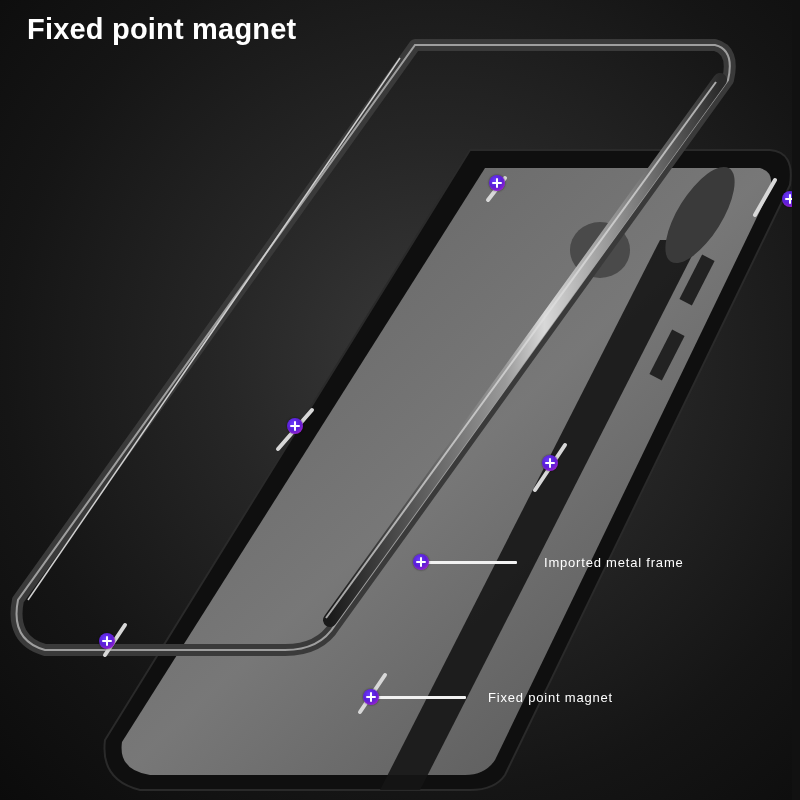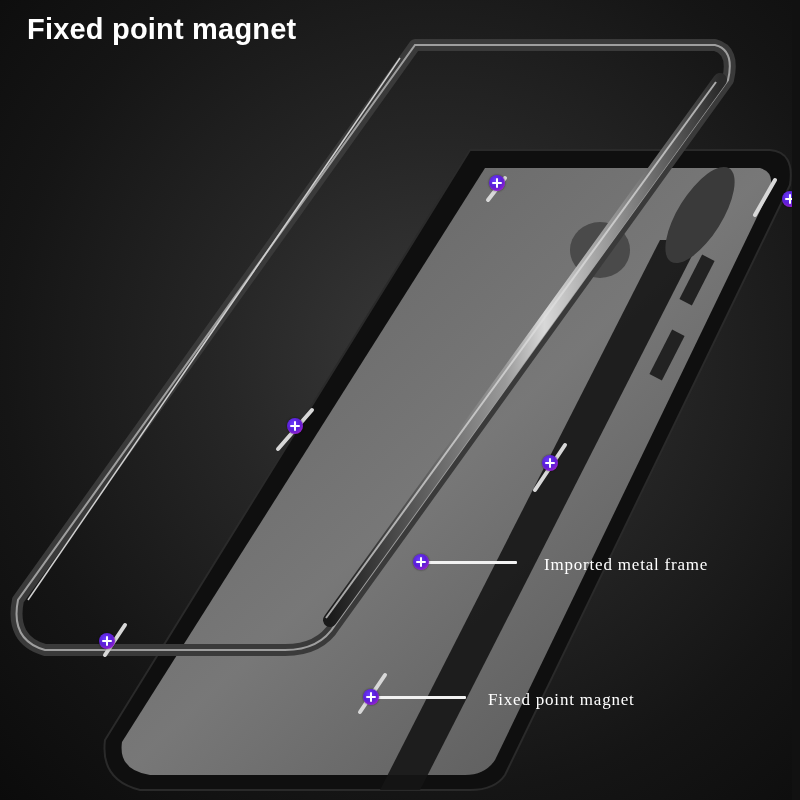--- a/index.html
+++ b/index.html
@@ -9,22 +9,22 @@
       background: radial-gradient(ellipse at 55% 45%, #3a3a3a 0%, #262626 35%, #151515 70%, #0b0b0b 100%);
     }
     .scene { position: absolute; left: 0; top: 0; width: 800px; height: 800px; }
     .title {
       position: absolute; left: 27px; top: 13px;
       font-family: "Liberation Sans", sans-serif; font-weight: bold;
       font-size: 29px; color: #ffffff; letter-spacing: 0.2px;
     }
     .callout-label {
       position: absolute;
-      font-family: Liberation Serif, serif;
-      font-size: 17px; color: #ffffff; letter-spacing: 0.8px;
+      font-family: Liberation Sans, sans-serif;
+      font-size: 13px; color: #ffffff; letter-spacing: 0.8px;
       white-space: nowrap;
     }
     .callout-line { position: absolute; height: 3px; background: #f2f2f2; border-radius: 1px; }
     .marker {
       position: absolute; width: 16px; height: 16px; border-radius: 50%;
       background: radial-gradient(circle at 40% 35%, #6a3cff 0%, #5a1fd6 45%, #c020c8 100%);
       box-shadow: 0 0 2px rgba(0,0,0,0.6);
       transform: translate(-50%, -50%);
     }
     .marker::before, .marker::after {

